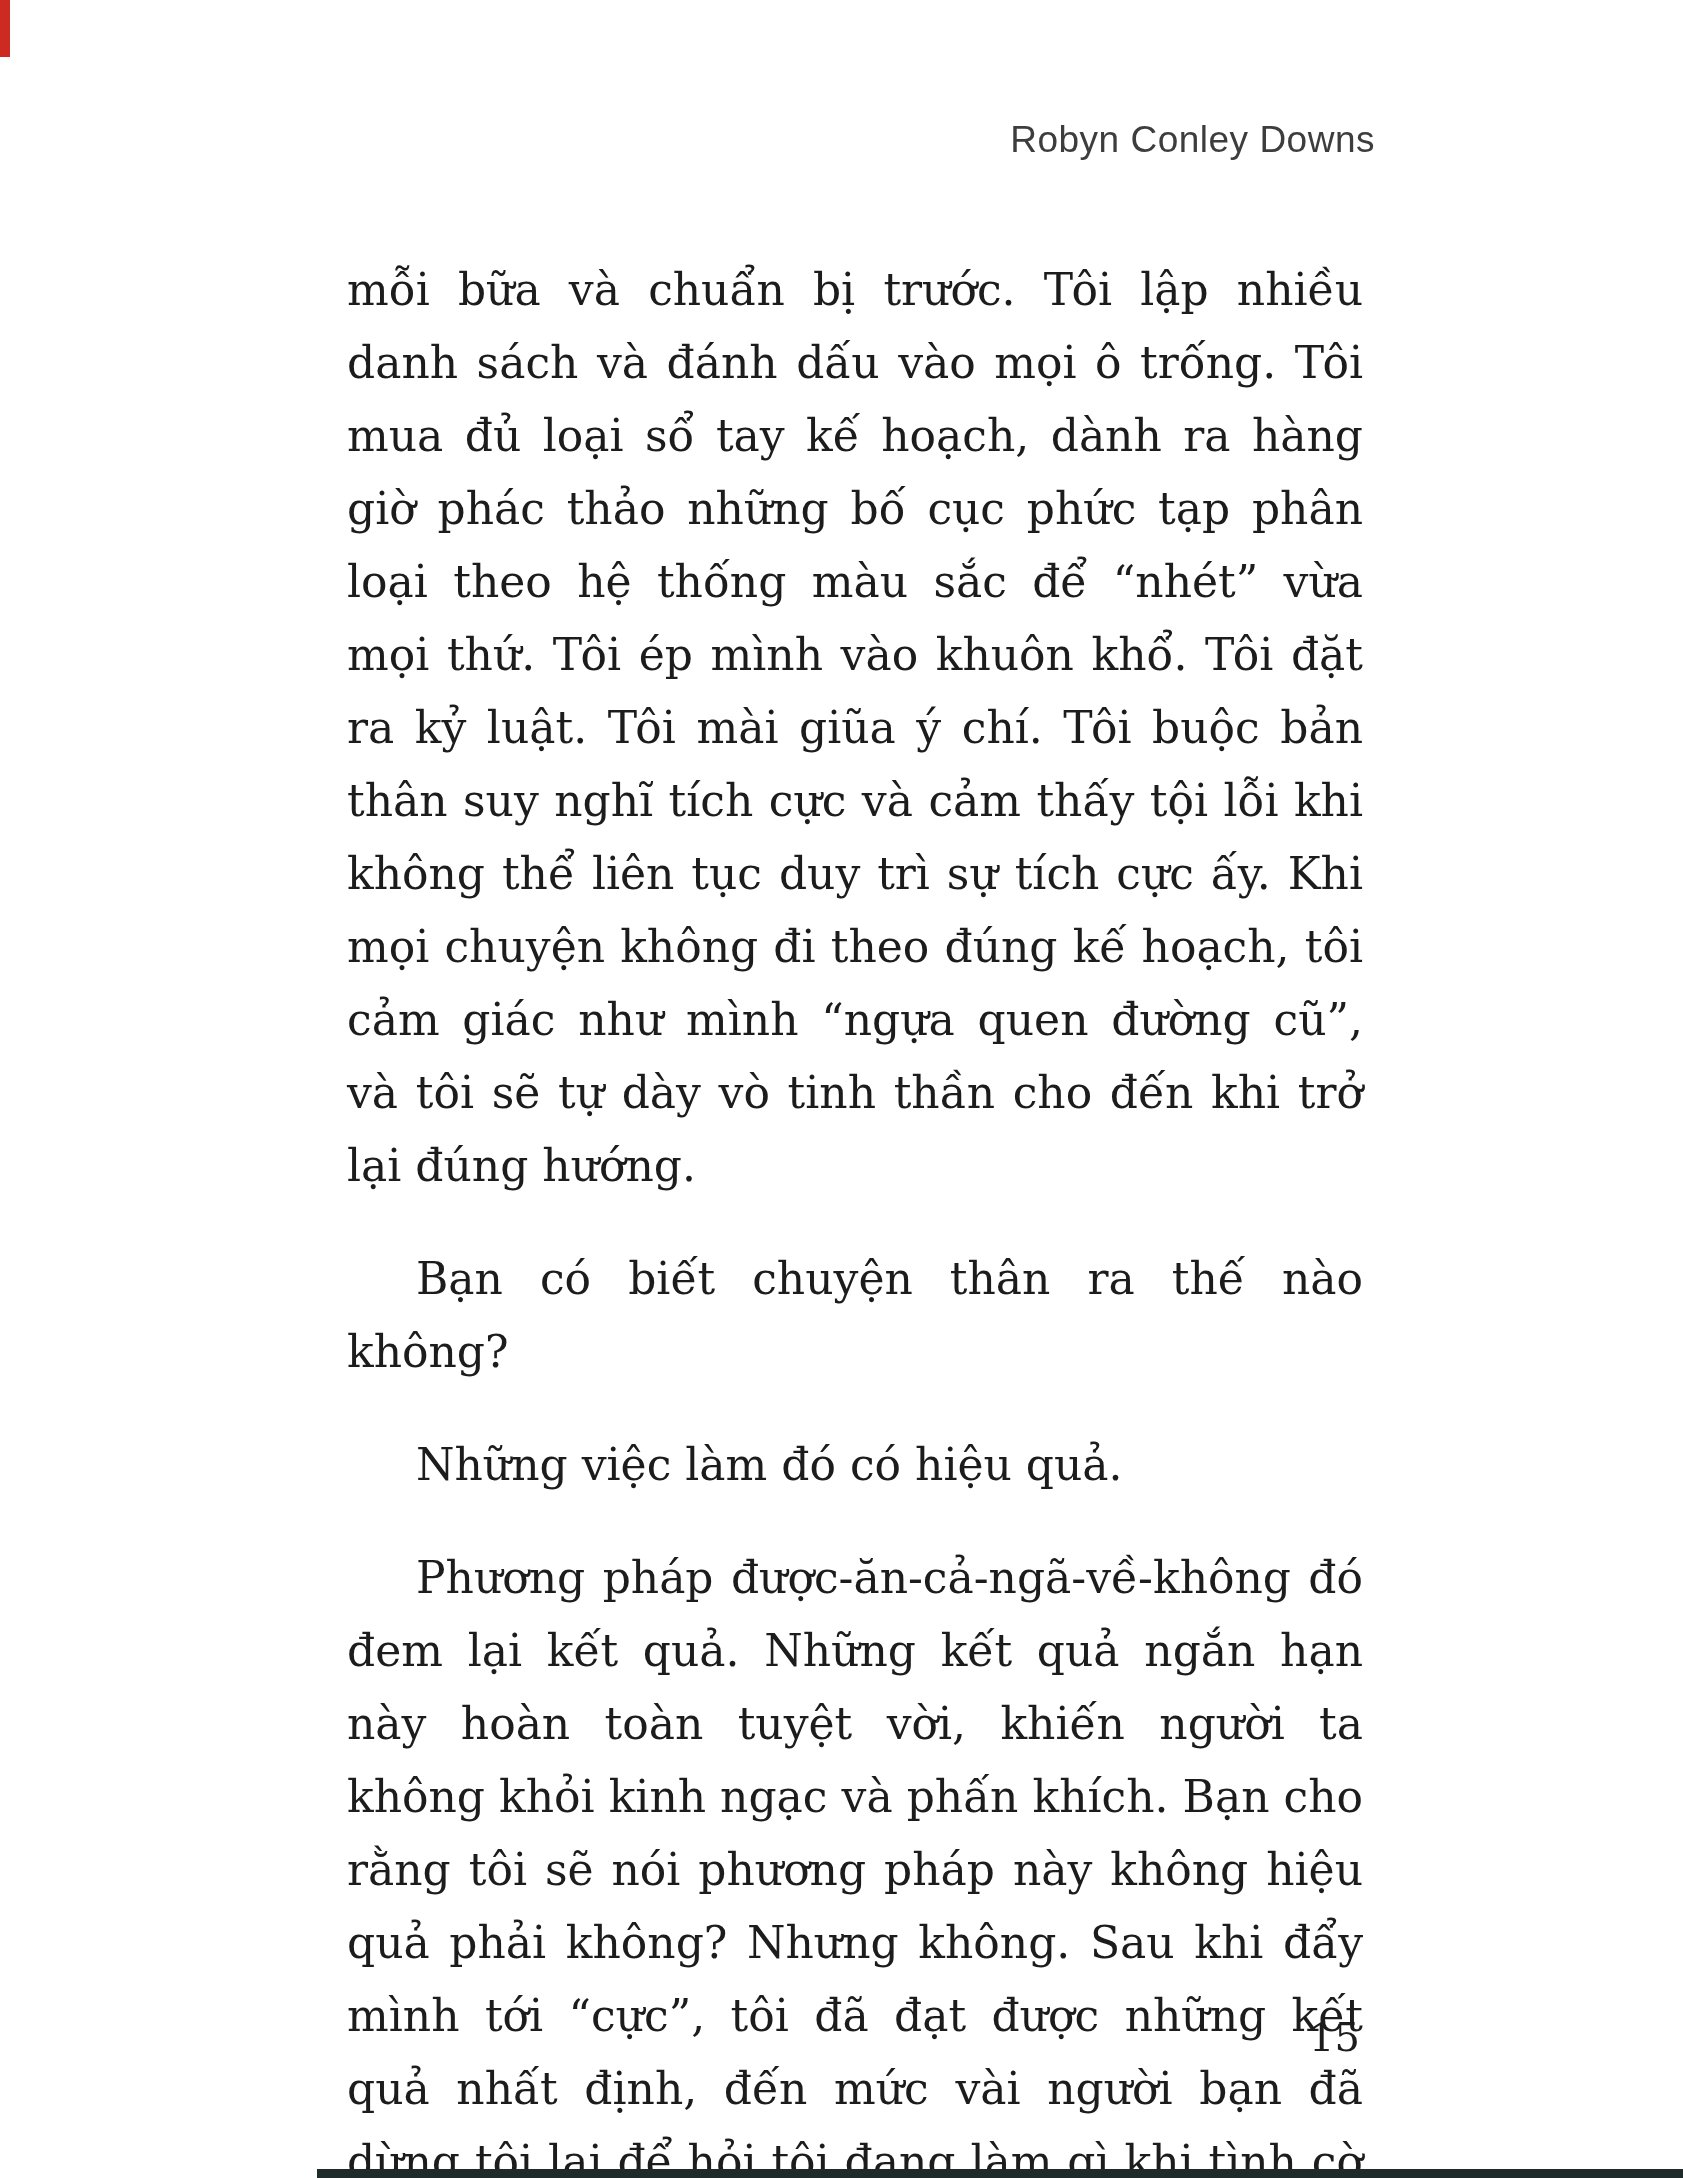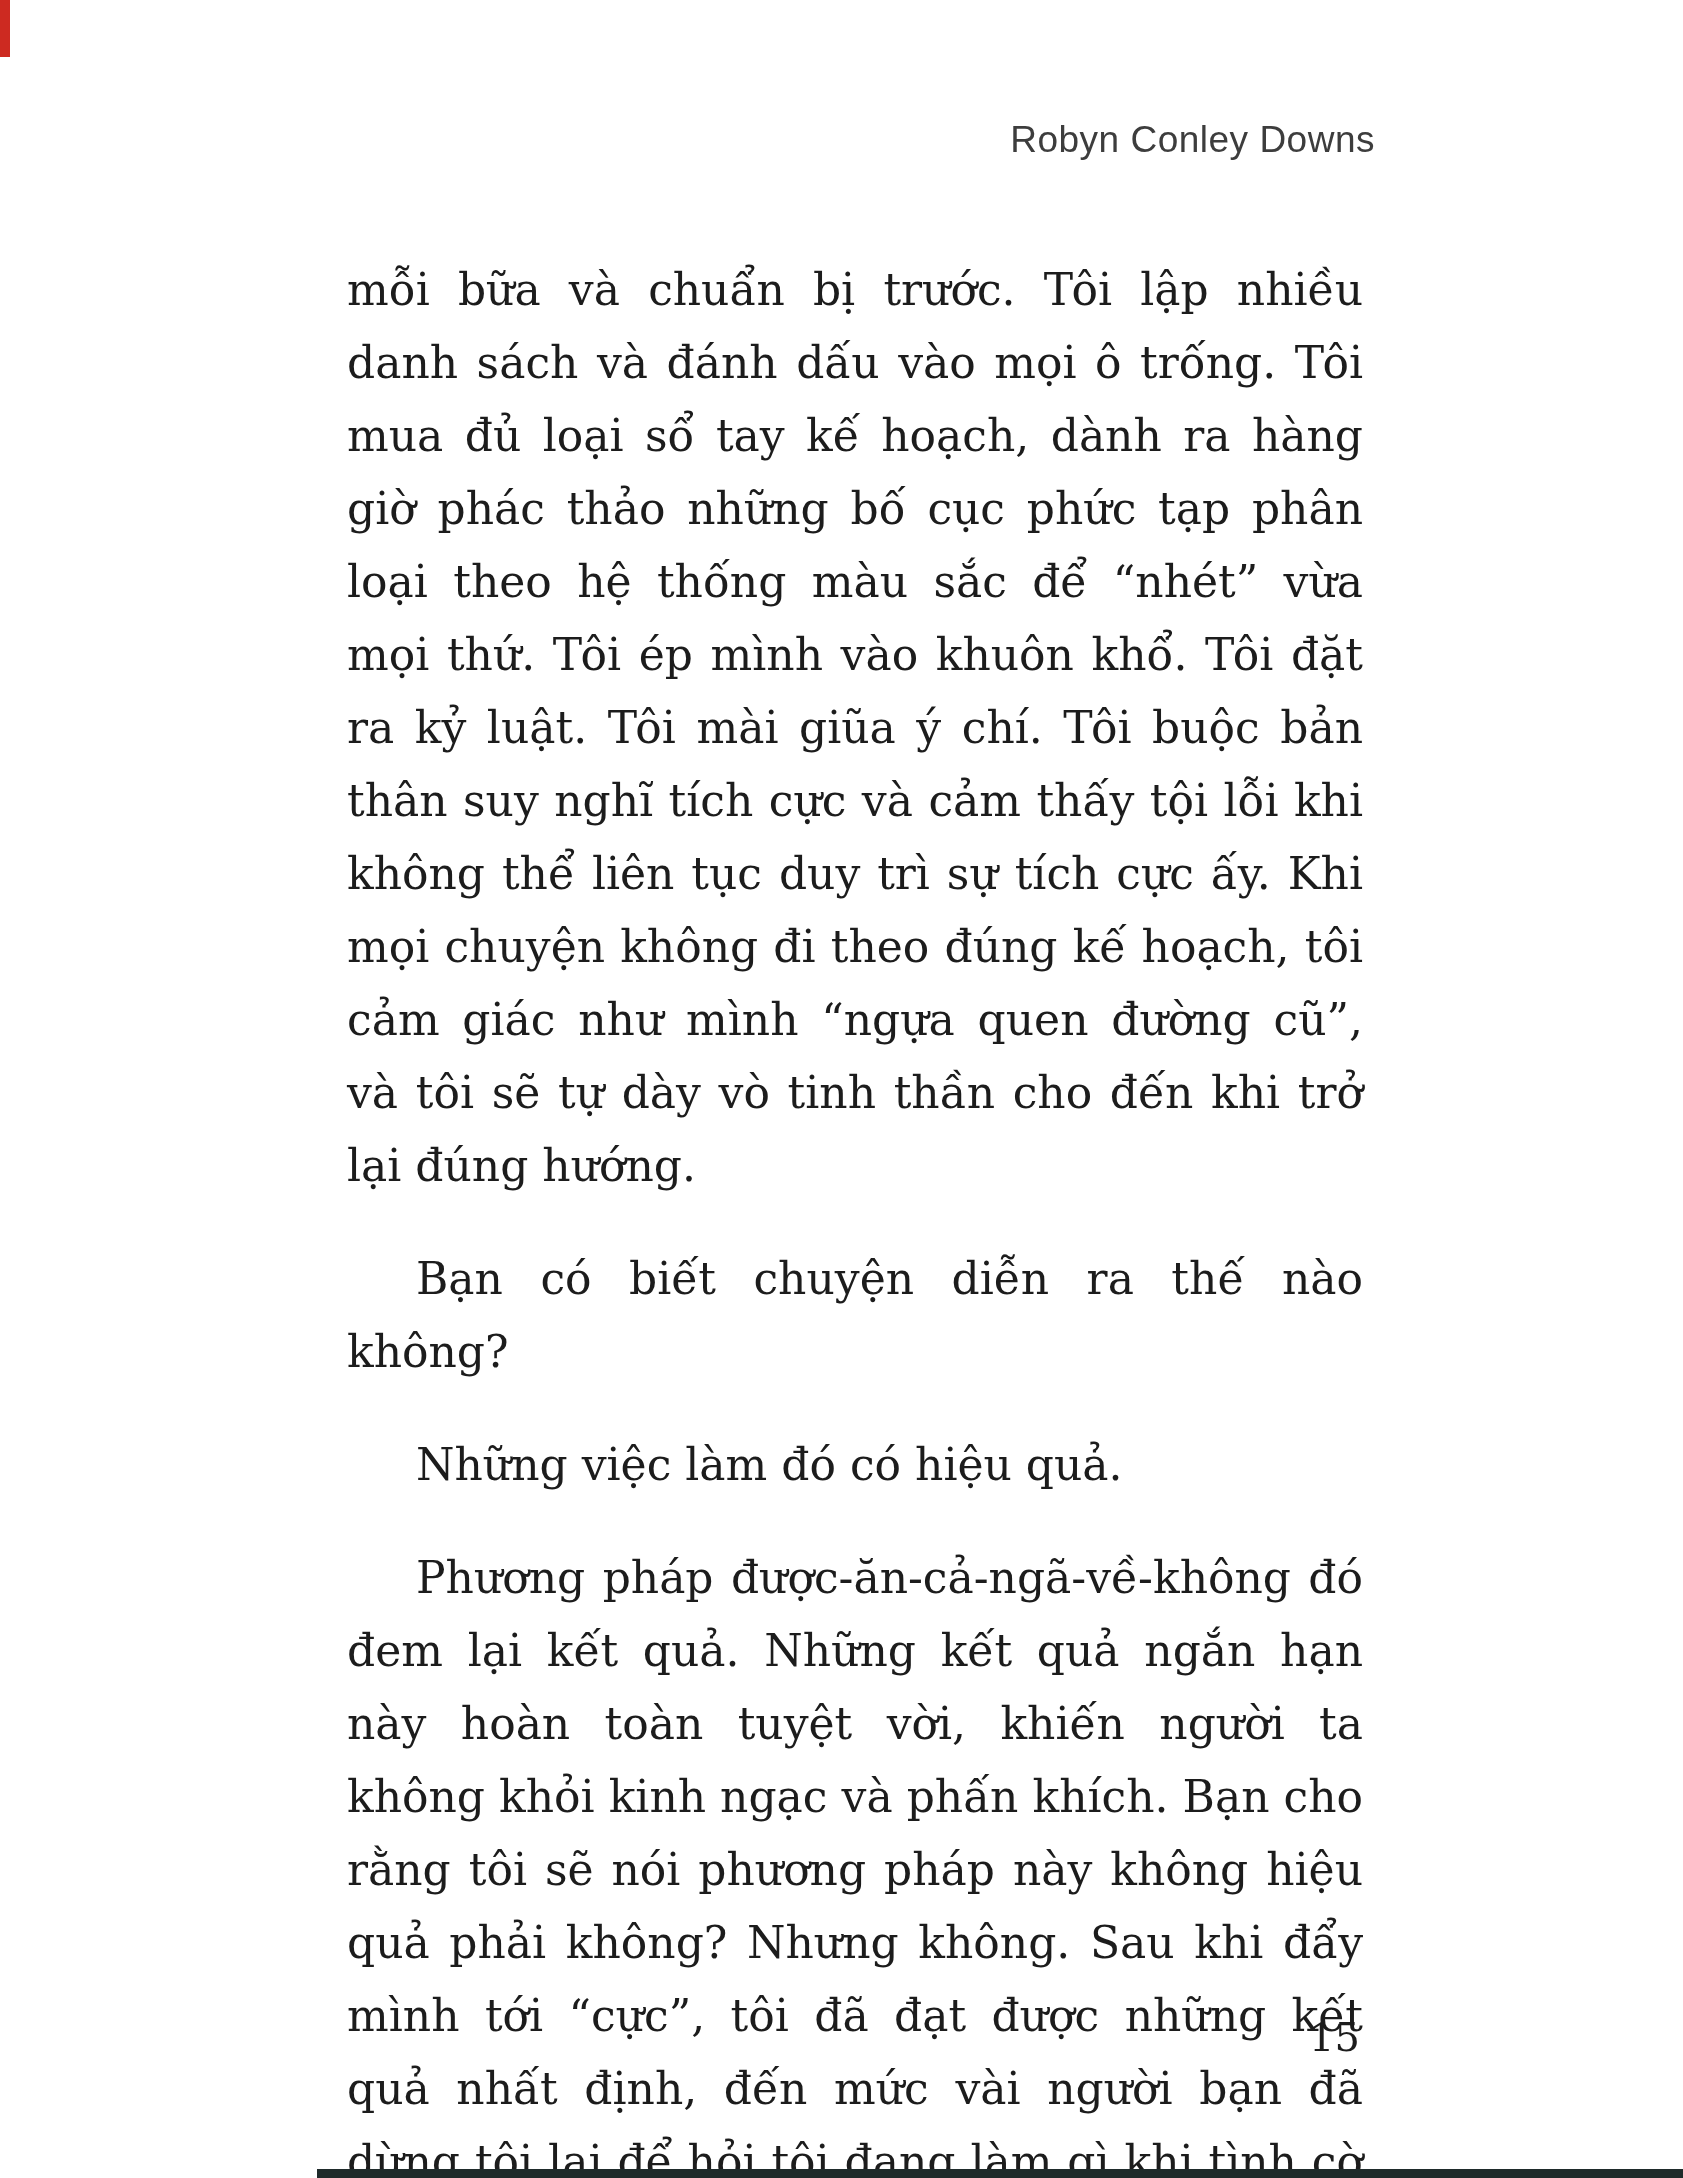--- a/index.html
+++ b/index.html
@@ -73,20 +73,20 @@
   }
 </style>
 </head>
 <body>
 
 <div class="page">
   <div class="artifact-red"></div>
   <div class="running-header">Robyn Conley Downs</div>
   <div class="content">
       <p class="para">mỗi bữa và chuẩn bị trước. Tôi lập nhiều danh sách và đánh dấu vào mọi ô trống. Tôi mua đủ loại sổ tay kế hoạch, dành ra hàng giờ phác thảo những bố cục phức tạp phân loại theo hệ thống màu sắc để “nhét” vừa mọi thứ. Tôi ép mình vào khuôn khổ. Tôi đặt ra kỷ luật. Tôi mài giũa ý chí. Tôi buộc bản thân suy nghĩ tích cực và cảm thấy tội lỗi khi không thể liên tục duy trì sự tích cực ấy. Khi mọi chuyện không đi theo đúng kế hoạch, tôi cảm giác như mình “ngựa quen đường cũ”, và tôi sẽ tự dày vò tinh thần cho đến khi trở lại đúng hướng.</p>
-      <p class="para indent">Bạn có biết chuyện diễn ra thế nào không?</p>
+      <p class="para indent">Bạn có biết chuyện thân ra thế nào không?</p>
       <p class="para indent">Những việc làm đó có hiệu quả.</p>
       <p class="para indent">Phương pháp được-ăn-cả-ngã-về-không đó đem lại kết quả. Những kết quả ngắn hạn này hoàn toàn tuyệt vời, khiến người ta không khỏi kinh ngạc và phấn khích. Bạn cho rằng tôi sẽ nói phương pháp này không hiệu quả phải không? Nhưng không. Sau khi đẩy mình tới “cực”, tôi đã đạt được những kết quả nhất định, đến mức vài người bạn đã dừng tôi lại để hỏi tôi đang làm gì khi tình cờ gặp nhau trên</p>
     </div>
   <div class="page-number">15</div>
   <div class="artifact-dark"></div>
 </div>
 
 
 </body></html>

